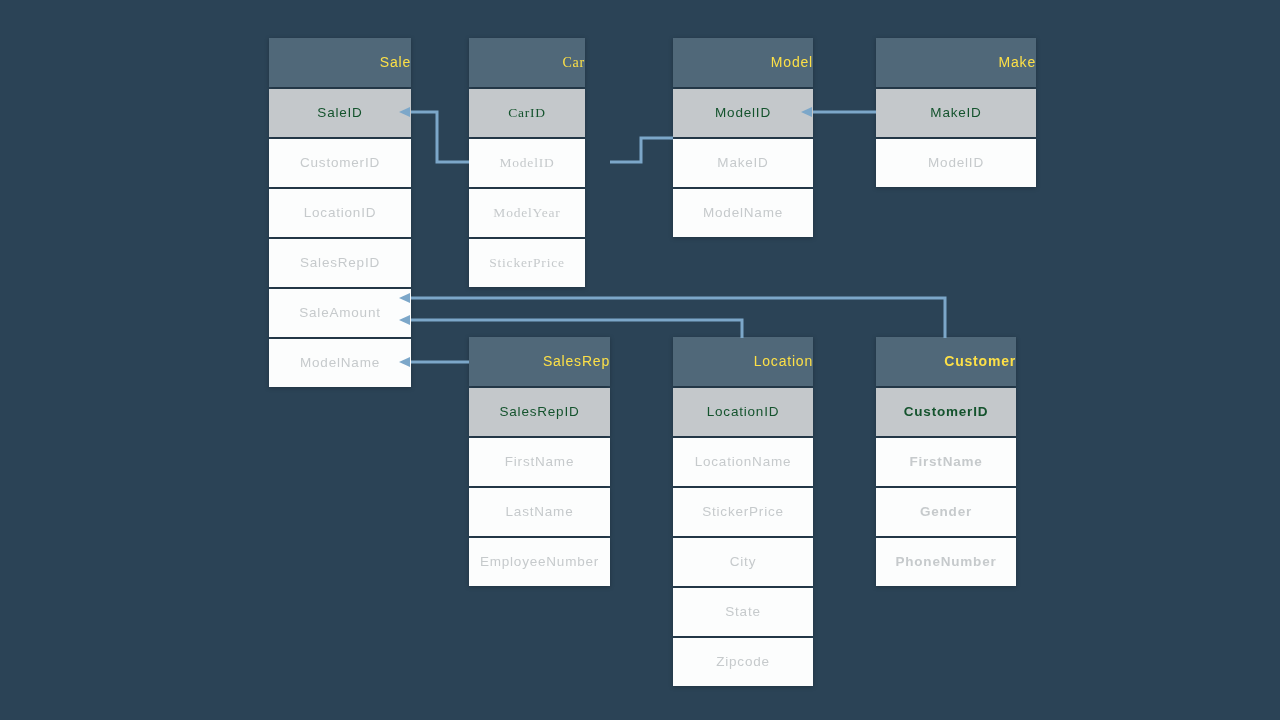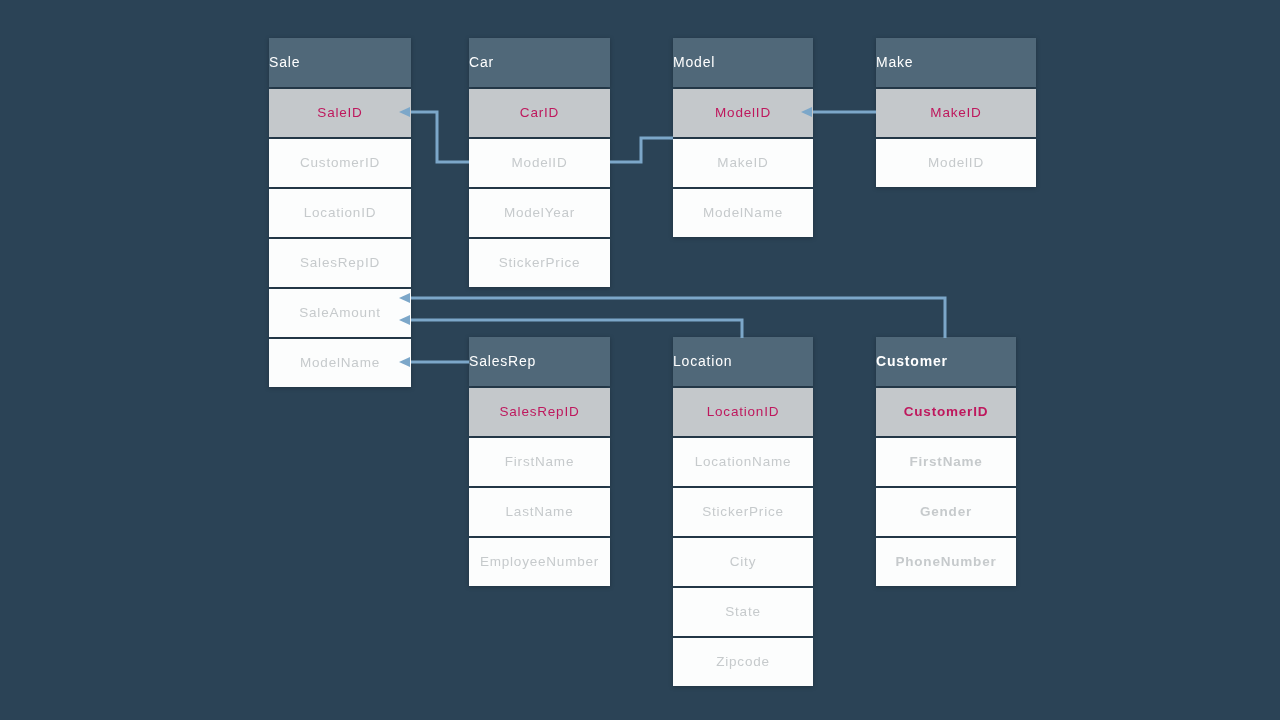--- a/index.html
+++ b/index.html
@@ -16,39 +16,39 @@
     height: 720px;
     background: #2b4356;
   }
   .erd-table {
     position: absolute;
     filter: drop-shadow(0 1px 2px rgba(0,0,0,0.25));
   }
   .erd-header {
     height: 49px;
     line-height: 49px;
-    text-align: left;
+    text-align: right;
     background: #506879;
-    color: #ffffff;
+    color: #fde047;
     font-size: 14px;
     letter-spacing: 0.8px;
   }
   .erd-row {
     height: 48px;
     line-height: 48px;
     margin-top: 2px;
     text-align: center;
     background: #fcfdfd;
     color: #c6cacc;
     font-size: 13.5px;
     letter-spacing: 0.8px;
   }
   .erd-row.key {
     background: #c4c8cb;
-    color: #be185d;
+    color: #14532d;
   }
   .connector-layer {
     position: absolute;
     left: 0;
     top: 0;
     width: 1280px;
     height: 720px;
     pointer-events: none;
     z-index: 5;
   }
@@ -72,21 +72,21 @@
     </svg>
 <div class="erd-table" style="left: 269px; top: 38px; width: 142px;">
       <div class="erd-header">Sale</div>
       <div class="erd-row key">SaleID</div>
       <div class="erd-row">CustomerID</div>
       <div class="erd-row">LocationID</div>
       <div class="erd-row">SalesRepID</div>
       <div class="erd-row">SaleAmount</div>
       <div class="erd-row">ModelName</div>
     </div>
-    <div class="erd-table" style="left: 469px; top: 38px; width: 141px;">
+    <div class="erd-table" style="left: 469px; top: 38px; width: 116px; font-family: Liberation Serif, serif;">
       <div class="erd-header">Car</div>
       <div class="erd-row key">CarID</div>
       <div class="erd-row">ModelID</div>
       <div class="erd-row">ModelYear</div>
       <div class="erd-row">StickerPrice</div>
     </div>
     <div class="erd-table" style="left: 673px; top: 38px; width: 140px;">
       <div class="erd-header">Model</div>
       <div class="erd-row key">ModelID</div>
       <div class="erd-row">MakeID</div>

